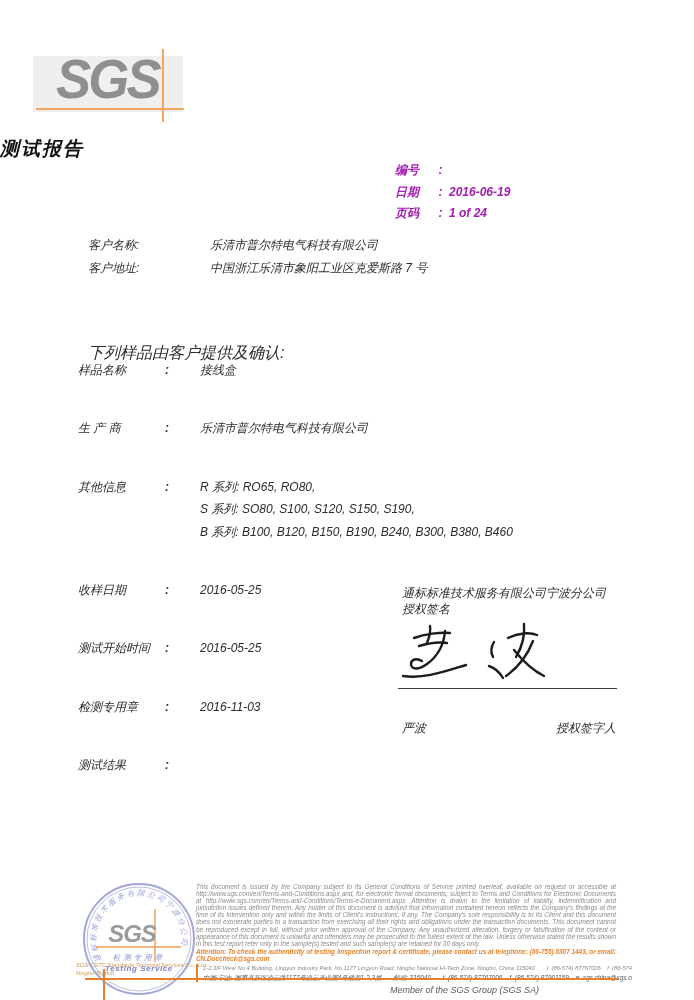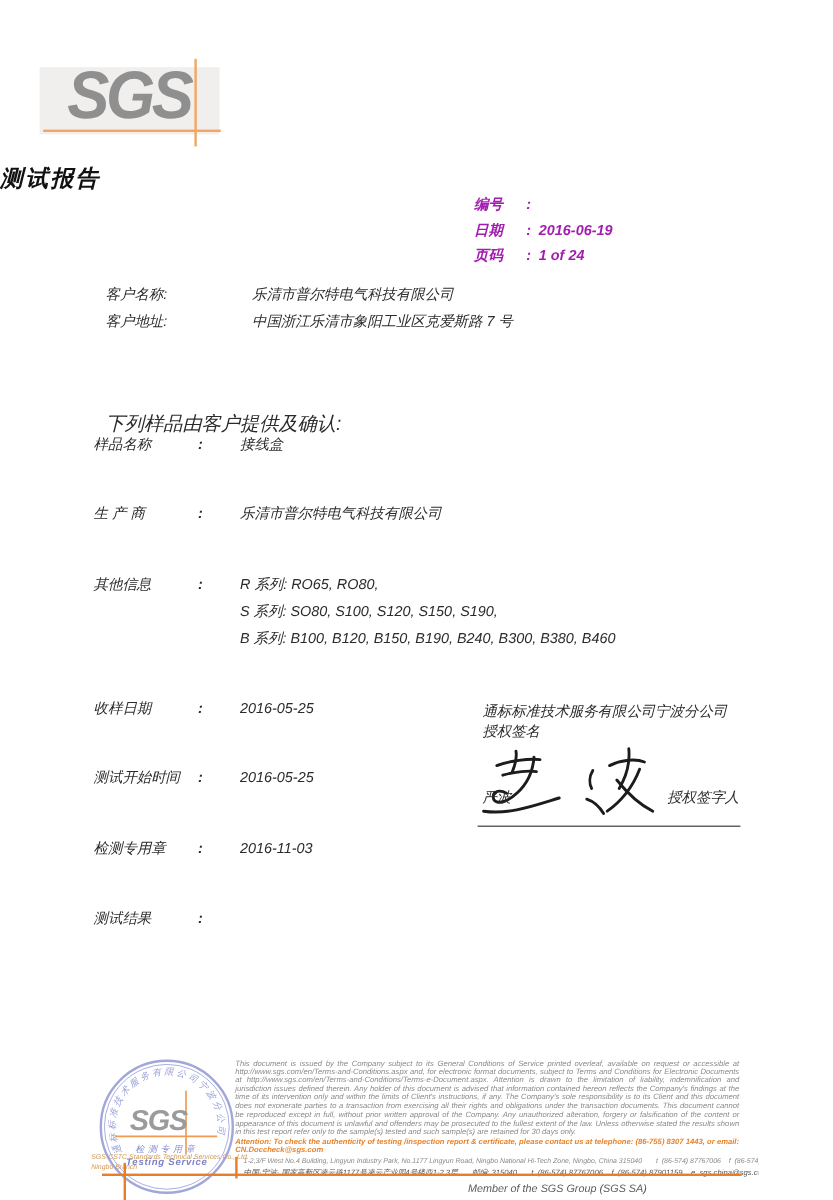--- a/index.html
+++ b/index.html
@@ -32,21 +32,21 @@
   .sample { position:absolute; left:78px; top:323px; width:540px; }
   .srow { display:flex; line-height:22.4px; font-size:12px;margin-top:36px; }
   .slabel { width:87px; }
   .scolon { width:35px; font-weight:bold; }
   .sval { flex:1; }
 
   
   .sig-company { position:absolute; left:402px; top:585px; width:220px; font-size:12px; line-height:16px; }
   .sig-svg { position:absolute; left:398px; top:617px; }
   .sig-line { position:absolute; left:398px; top:688px; width:219px; height:1px; background:#3c3c3c; }
-  .sig-names { position:absolute; left:402px; top:656px; width:214px; display:flex;
+  .sig-names { position:absolute; left:402px; top:720px; width:214px; display:flex;
                justify-content:space-between; font-size:12px; }
 
   
   .footer { position:absolute; left:0; top:878px; width:694px; height:122px; }
   .stamp-company { position:absolute; left:76px; top:84px; font-size:5.8px; line-height:7.6px;
                    color:#cf9a55; white-space:nowrap; z-index:1; }
   .stamp-svg { position:absolute; left:80px; top:2px; z-index:2; }
   .legal { position:absolute; left:196px; top:5px; width:420px; z-index:1; }
   .disclaimer { font-size:6.4px; line-height:7.1px; color:#8a8a8a; text-align:justify; }
   .attention { margin-top:1px; font-size:6.4px; line-height:7.1px; font-weight:bold; color:#e8832a; }

